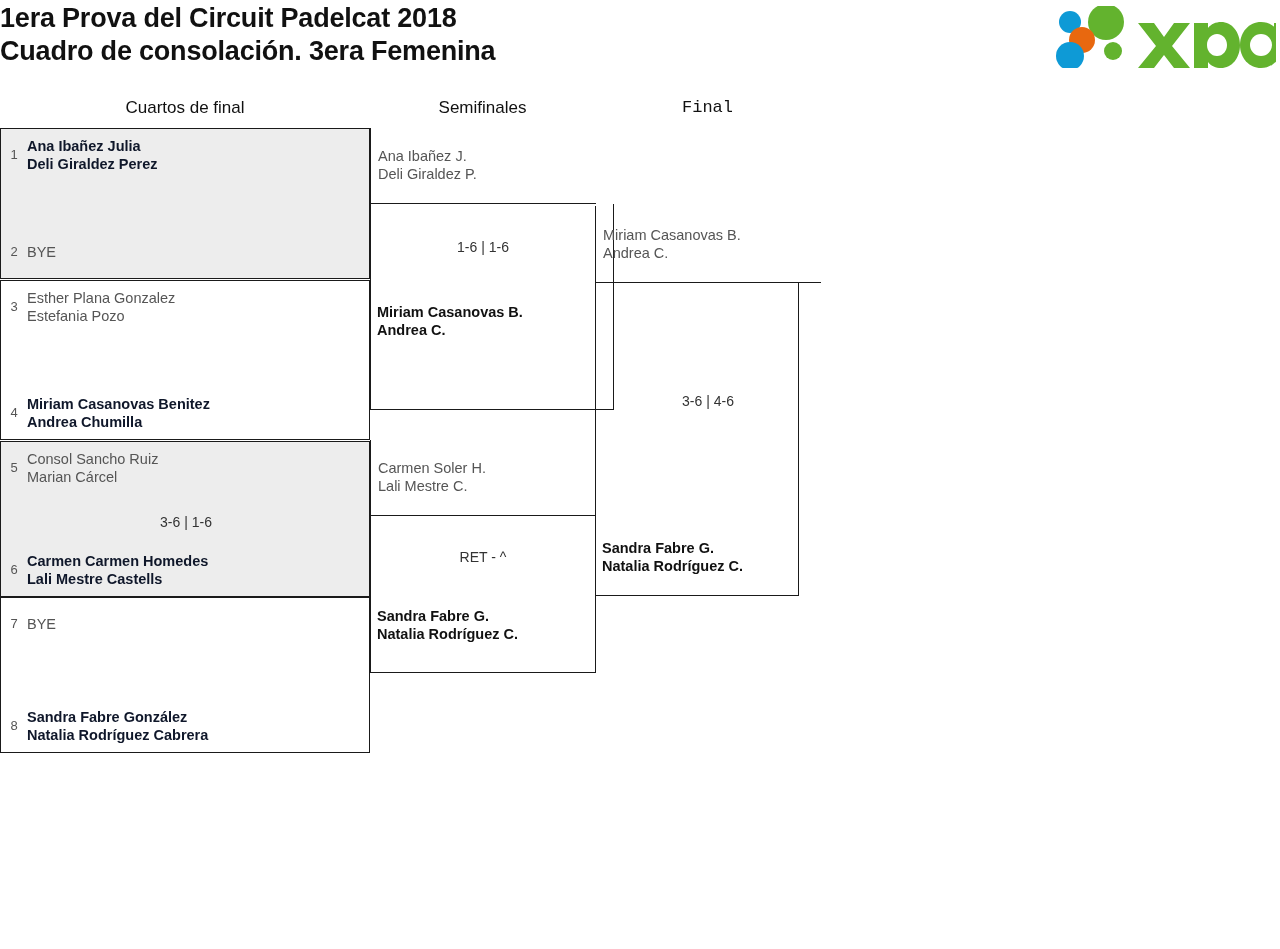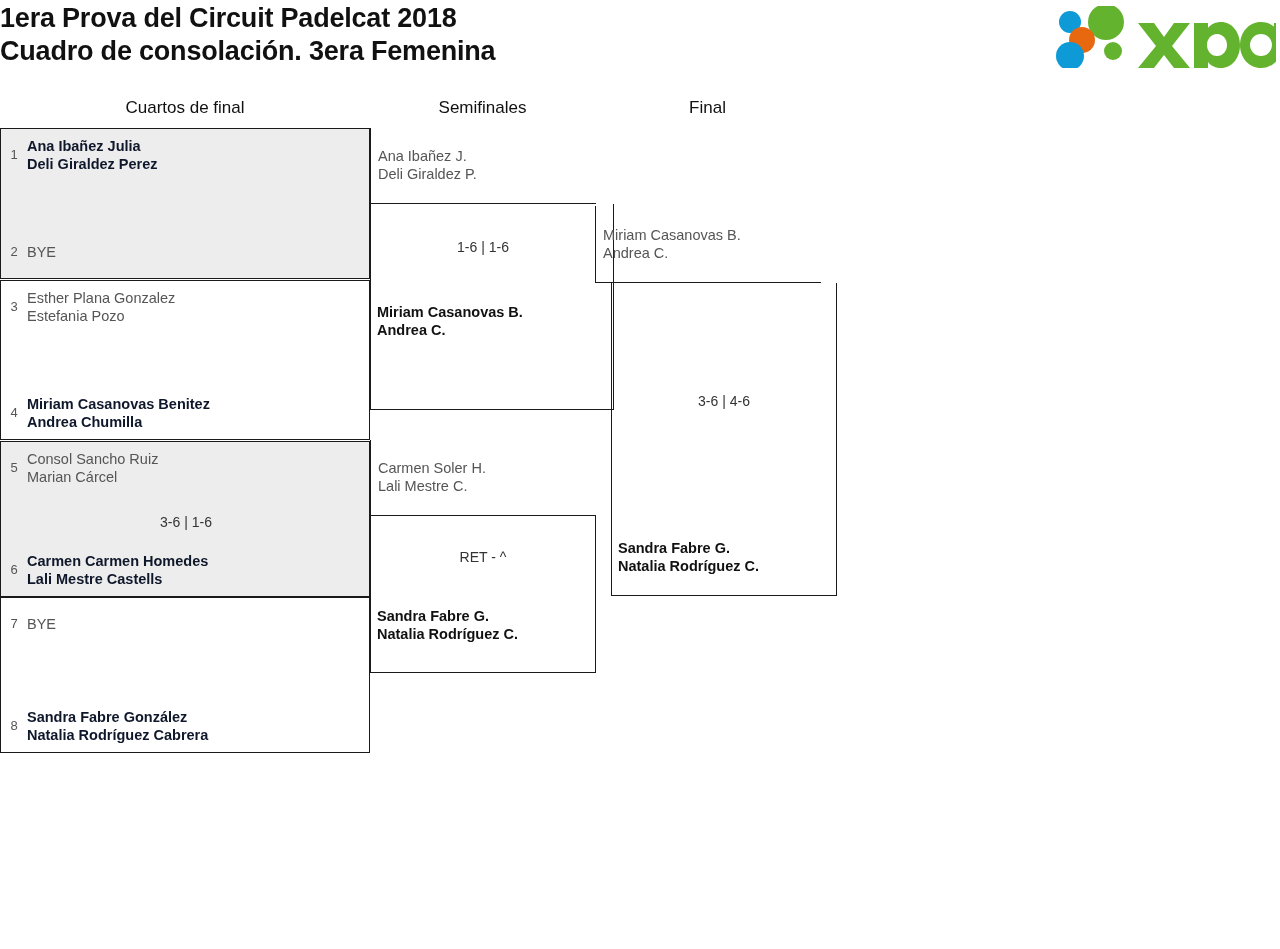--- a/index.html
+++ b/index.html
@@ -51,21 +51,21 @@
     position: absolute;
     font-size: 17px;
     font-weight: 400;
     color: #111111;
     text-align: center;
     top: 97px;
     line-height: 21px;
   }
   .rh-0 { left: 0px;   width: 370px; }
   .rh-1 { left: 370px; width: 225px; }
-  .rh-2 { left: 595px; width: 225px; }
+  .rh-2 { left: 595px; width: 225px; font-family: Liberation Mono, monospace; }
 
   
   .bracket {
     position: absolute;
     left: 0; top: 128px;
     width: 1280px;
     height: 640px;
   }
 
   
@@ -296,21 +296,21 @@
     <div class="ln v" style="left:595px; top:78px;  height:77px;"></div>
     <div class="ln h" style="left:595px; top:154px; width:226px;"></div>
 
     <div class="cell" style="left:595px; top:78px; width:226px; height:77px;">
       <div class="entry" style="left:8px; top:20px;">
         <span>Miriam Casanovas B.</span><br>
         <span>Andrea C.</span>
       </div>
     </div>
 
-    <div class="cell" style="left:611px; top:155px; width:226px; height:313px; border:1px solid #1a1a1a; border-top:none;">
+    <div class="cell" style="left:595px; top:155px; width:204px; height:313px; border:1px solid #1a1a1a; border-top:none;">
       <div class="score" style="left:0; top:110px; width:224px;">3-6 | 4-6</div>
       <div class="entry winner" style="left:6px; top:256px;">
         <span>Sandra Fabre G.</span><br>
         <span>Natalia Rodríguez C.</span>
       </div>
     </div>
 
   </div>
 </div>
 

